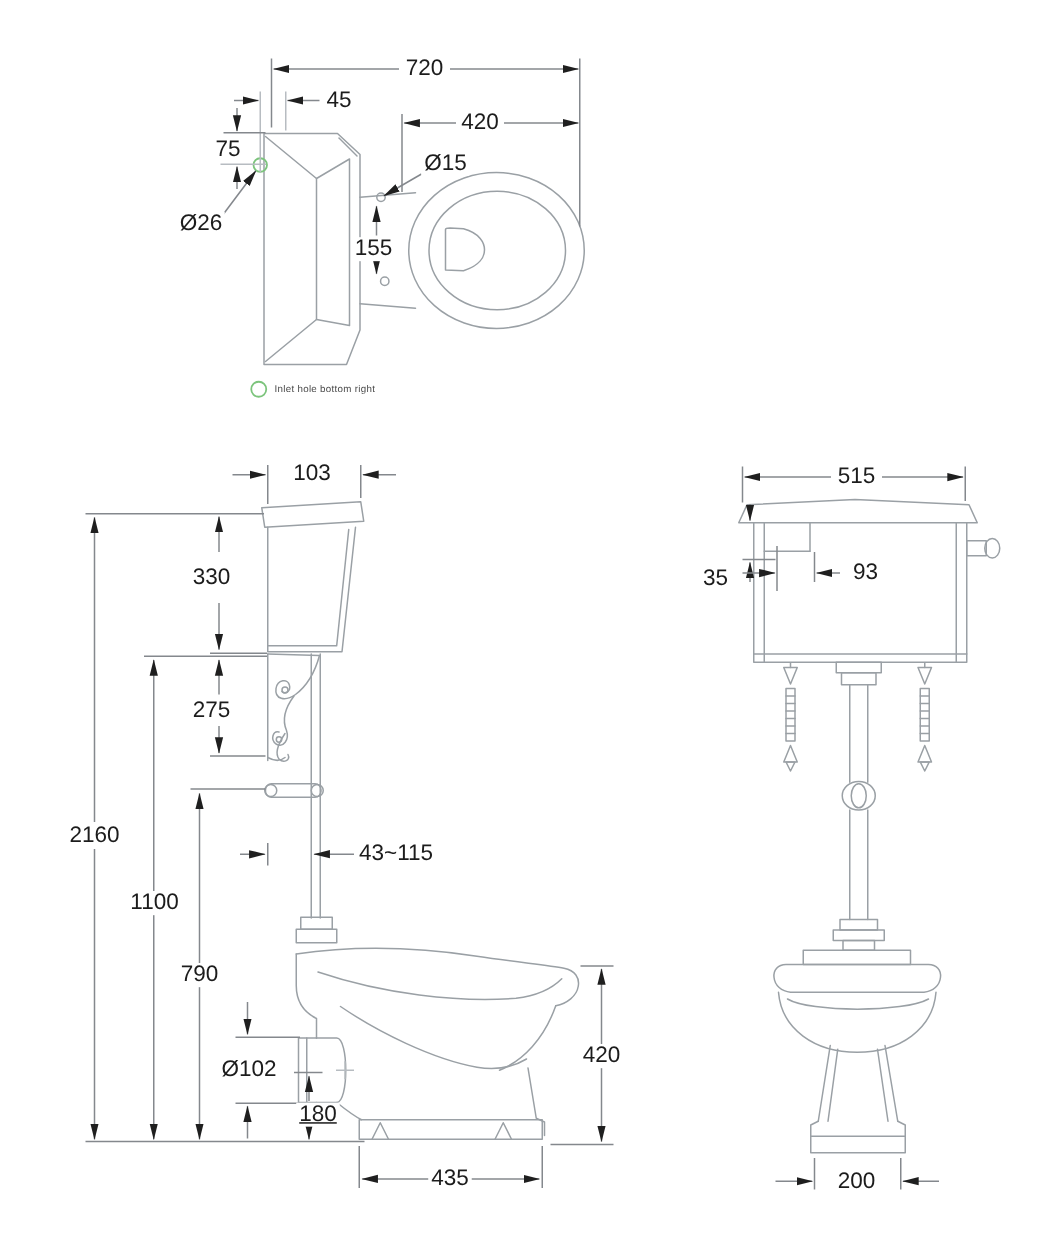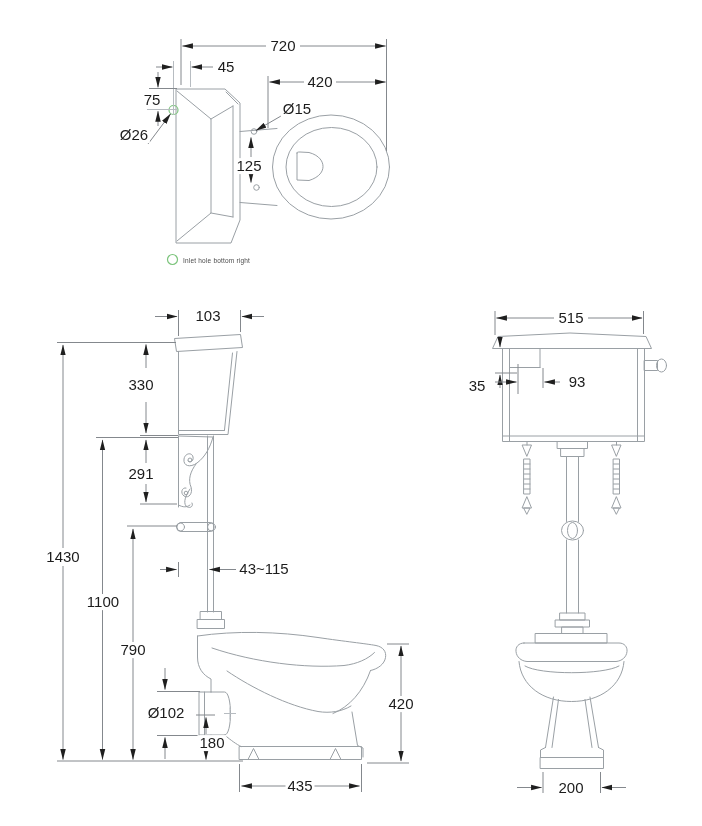--- a/index.html
+++ b/index.html
@@ -257,34 +257,34 @@
       <line class="dimline" x1="517" y1="771.5" x2="541.5" y2="771.5" marker-end="url(#arr)"></line>
       <line class="dimline" x1="626" y1="771.5" x2="602" y2="771.5" marker-end="url(#arr)"></line>
     </g>
   </g>
 </svg>
 
 <span class="dim" style="left:283px; top:30px;">720</span>
 <span class="dim" style="left:226px; top:51px;">45</span>
 <span class="dim" style="left:320px; top:66px;">420</span>
 <span class="dim" style="left:152px; top:84px;">75</span>
-<span class="dim" style="left:134px; top:119px;text-align:right;">Ø26</span>
+<span class="dim" style="left:134px; top:133px;text-align:right;">Ø26</span>
 <span class="dim" style="left:297px; top:93px;">Ø15</span>
-<span class="dim" style="left:249px; top:150px;">125</span>
+<span class="dim" style="left:249px; top:150px;">155</span>
 <span class="legend-text" style="left:183px; top:244px;">Inlet hole bottom right</span>
 
 <span class="dim" style="left:208px; top:300px;">103</span>
 <span class="dim" style="left:141px; top:369px;">330</span>
-<span class="dim" style="left:141px; top:458px;">291</span>
-<span class="dim" style="left:63px;  top:541px;">1430</span>
+<span class="dim" style="left:141px; top:458px;">275</span>
+<span class="dim" style="left:63px;  top:541px;">2160</span>
 <span class="dim" style="left:103px; top:586px;">1100</span>
 <span class="dim" style="left:133px; top:634px;">790</span>
 <span class="dim" style="left:264px; top:553px;">43~115</span>
 <span class="dim" style="left:166px; top:697px;">Ø102</span>
-<span class="dim" style="left:212px; top:727px;">180</span>
+<span class="dim" style="left:212px; top:727px;text-decoration:underline;">180</span>
 <span class="dim" style="left:300px; top:770px;">435</span>
 <span class="dim" style="left:401px; top:688px;">420</span>
 
 <span class="dim" style="left:571px; top:302px;">515</span>
 <span class="dim" style="left:477px; top:370px;">35</span>
 <span class="dim" style="left:577px; top:366px;">93</span>
 <span class="dim" style="left:571px; top:772px;text-align:center;">200</span>
 
 </div>
 

